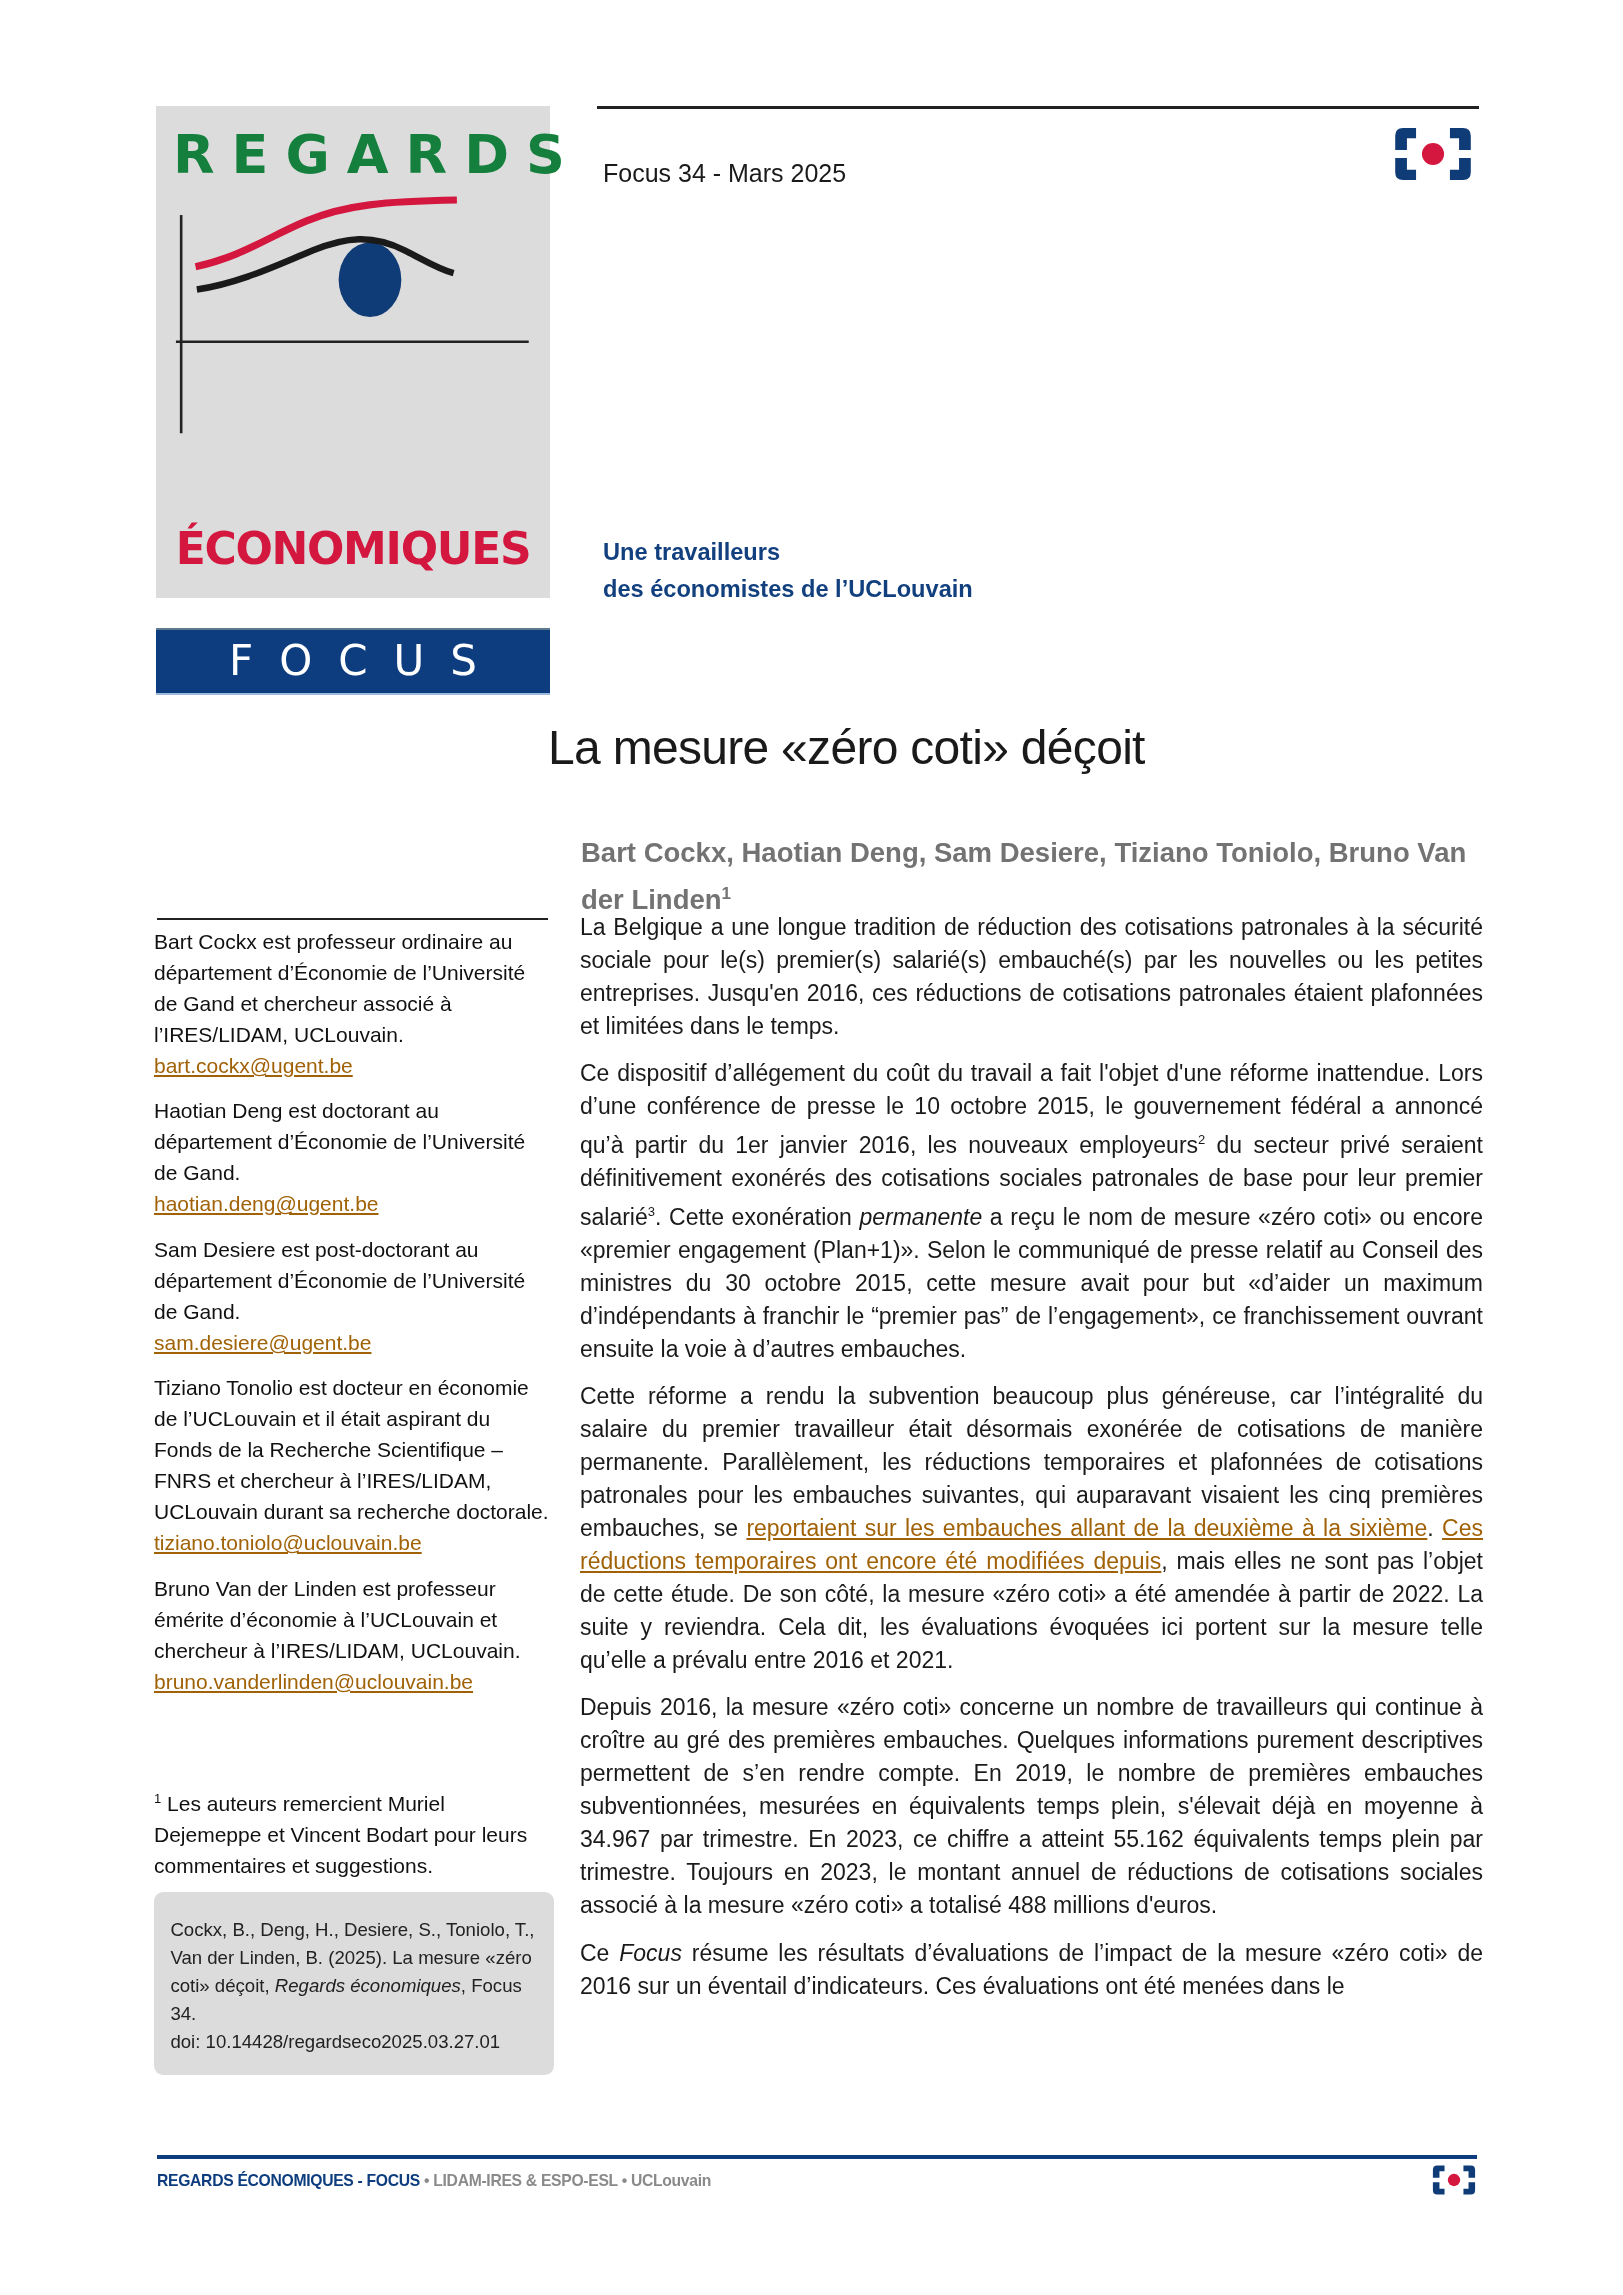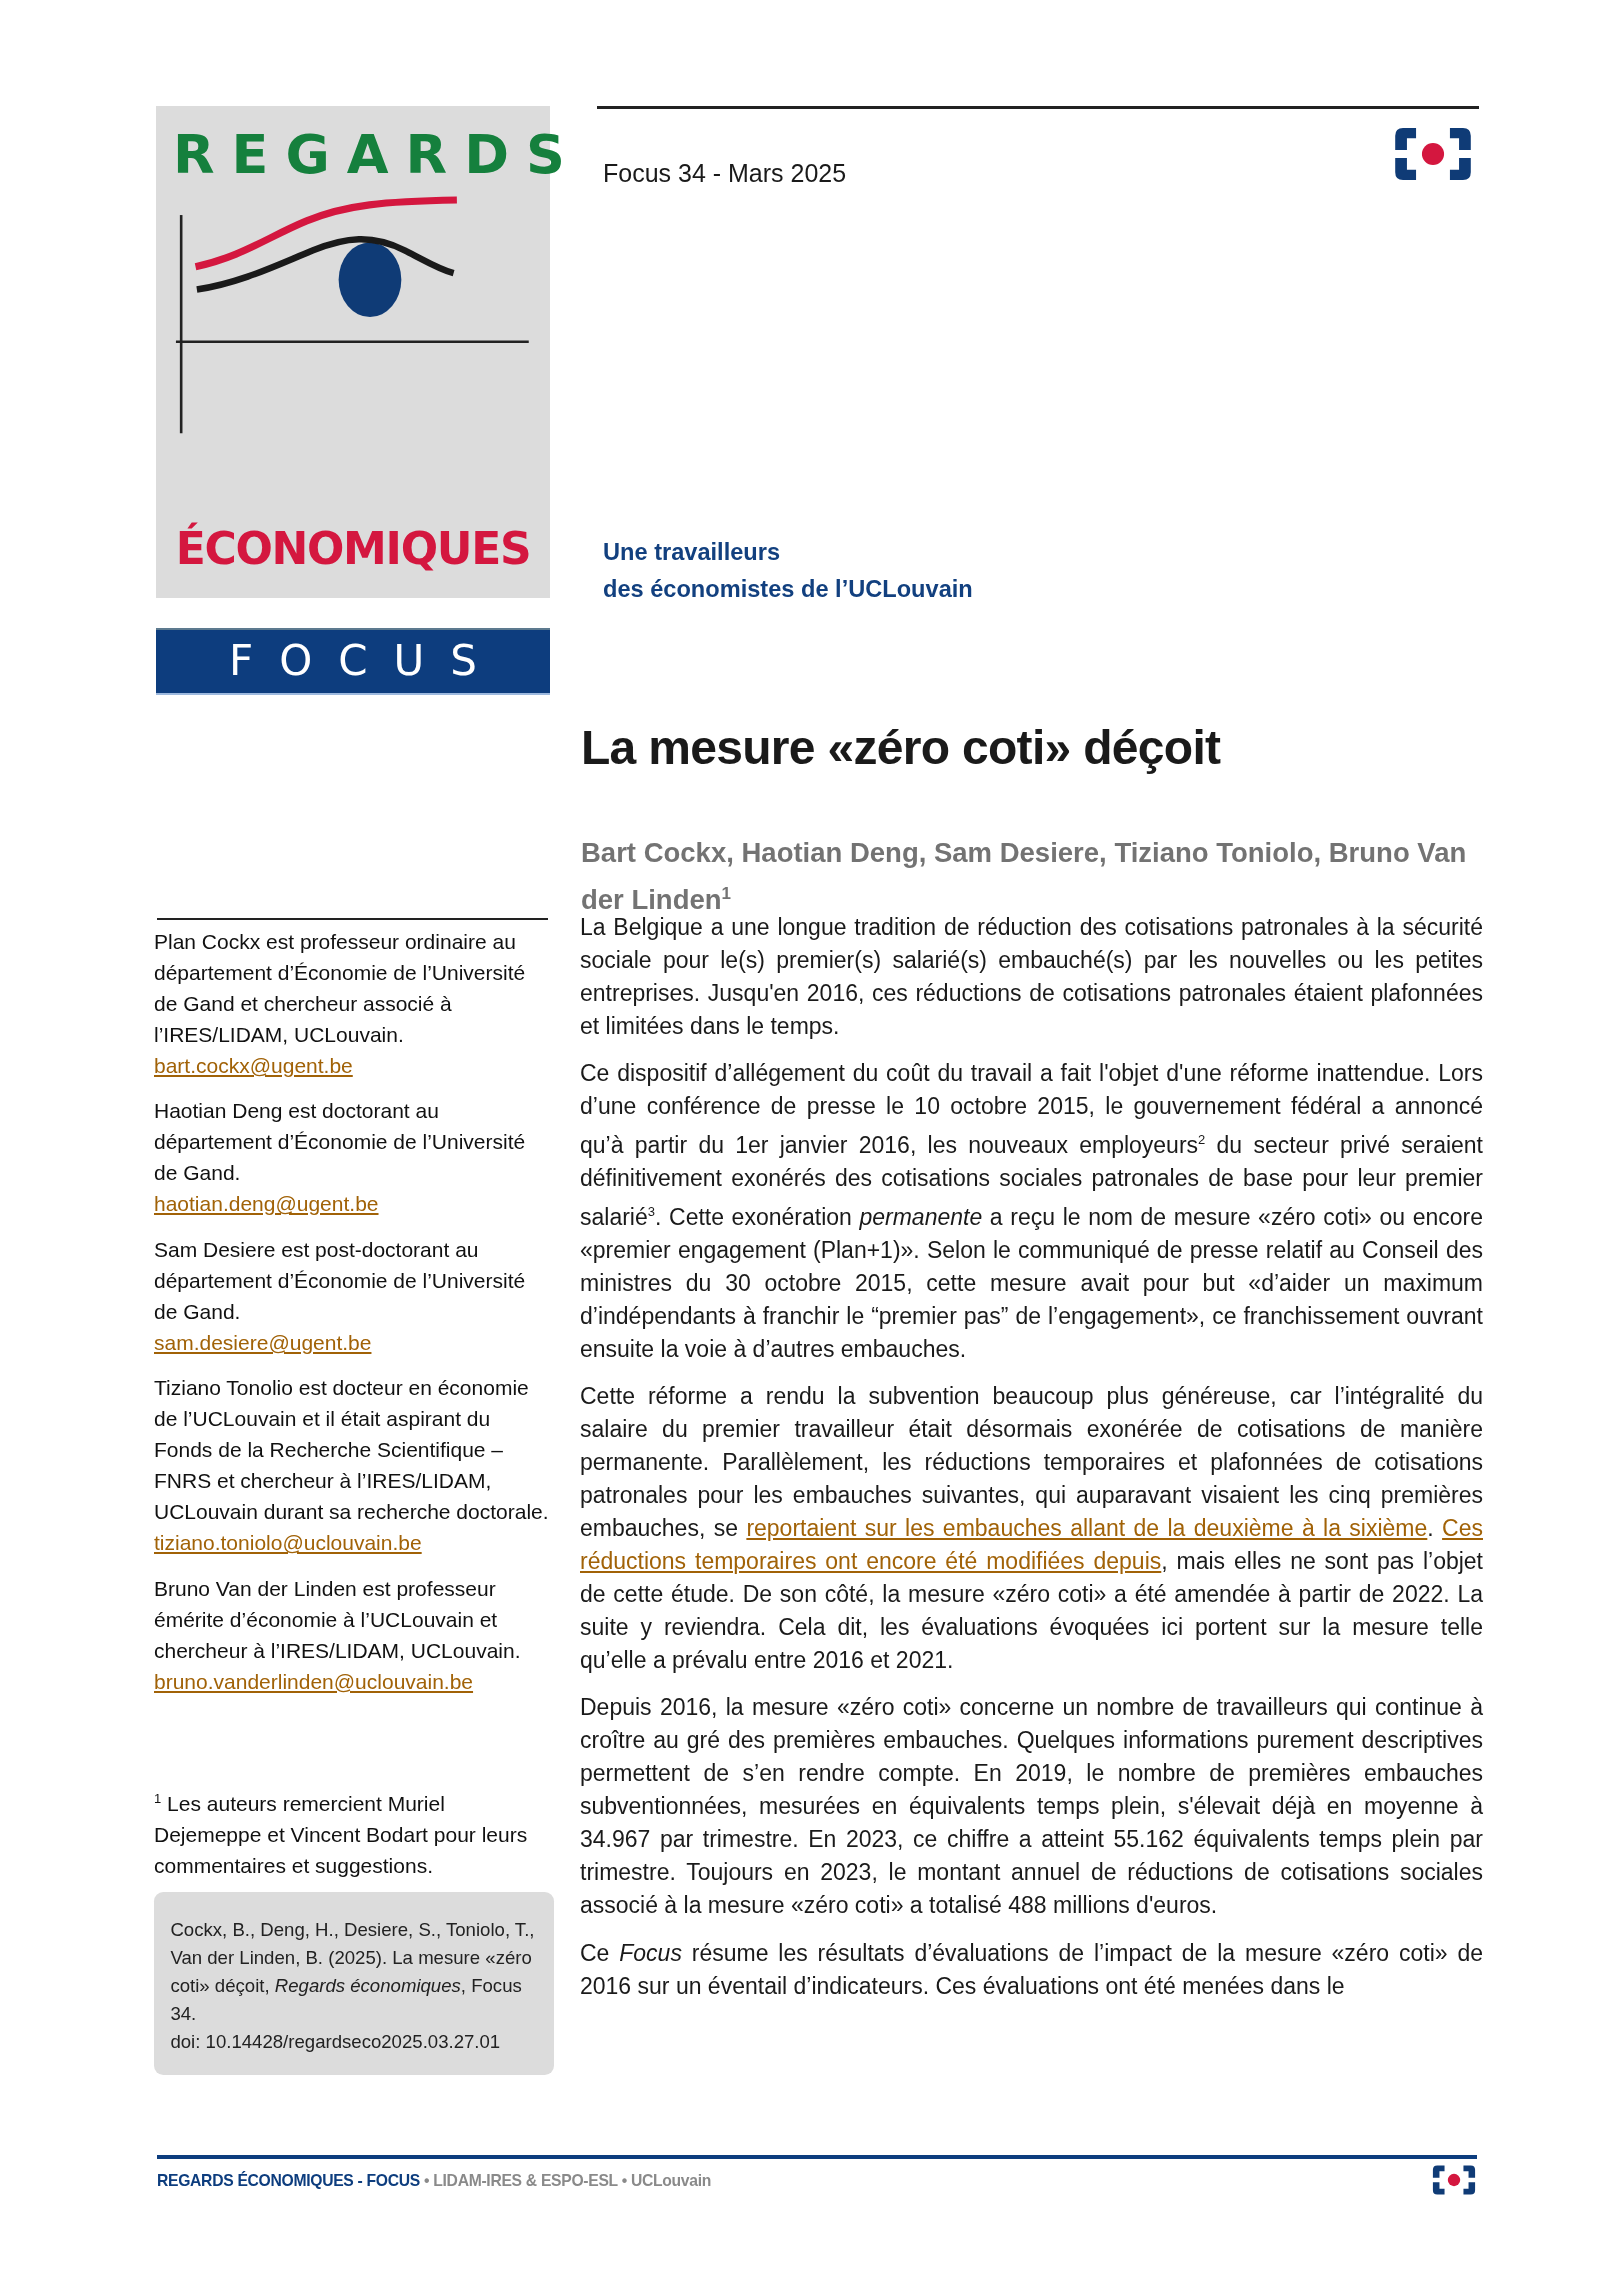--- a/index.html
+++ b/index.html
@@ -25,21 +25,21 @@
   
   .top-rule { position: absolute; left: 597px; top: 106px; width: 882px; height: 3.3px; background: #222; }
   .issue { position: absolute; left: 603px; top: 128px; font-size: 25px; color: #1a1a1a;
            font-family: "Liberation Sans Narrow", "Liberation Sans", sans-serif; margin-top: 31px; }
   .mark-icon { position: absolute; width: 86px; height: 60px; }
   .mark-icon svg { width: 100%; height: 100%; display: block; }
   .pub { position: absolute; left: 603px; top: 534px; font-size: 23.6px; font-weight: bold;
          color: #12407f; line-height: 37px; }
 
   
-  .title { position: absolute; left: 581px; top: 720px; font-size: 48px; font-weight: bold;
+  .title { position: absolute; left: 548px; top: 720px; font-size: 48px; font-weight: normal;
            color: #1a1a1a; letter-spacing: -0.7px; }
   .authors { position: absolute; left: 581px; top: 832px; width: 903px; font-size: 27.5px;
              font-weight: bold; color: #737373; line-height: 41px; }
   .authors sup { font-size: 17px; }
 
   
   .side-rule { position: absolute; left: 157px; top: 918px; width: 391px; height: 2px; background: #222; }
   .sidebar { position: absolute; left: 154px; top: 926px; width: 399px; font-size: 21px;
              line-height: 31px; color: #111; }
   .bio { margin: 0 0 14.4px 0; }
@@ -99,21 +99,21 @@
 </div>
 
 <div class="title">La mesure «zéro coti» déçoit</div>
 <div class="authors">
   <span>Bart Cockx, Haotian Deng, Sam Desiere, Tiziano Toniolo, Bruno Van der Linden</span><sup>1</sup>
 </div>
 
 <div class="side-rule"></div>
 <div class="sidebar">
   <div class="bio">
-    <span>Plan Cockx est professeur ordinaire au département d’Économie de l’Université de Gand et chercheur associé à l’IRES/LIDAM, UCLouvain.</span><br>
+    <span>Bart Cockx est professeur ordinaire au département d’Économie de l’Université de Gand et chercheur associé à l’IRES/LIDAM, UCLouvain.</span><br>
     <a>bart.cockx@ugent.be</a>
   </div>
   <div class="bio">
     <span>Haotian Deng est doctorant au département d’Économie de l’Université de Gand.</span><br>
     <a>haotian.deng@ugent.be</a>
   </div>
   <div class="bio">
     <span>Sam Desiere est post-doctorant au département d’Économie de l’Université de Gand.</span><br>
     <a>sam.desiere@ugent.be</a>
   </div>

